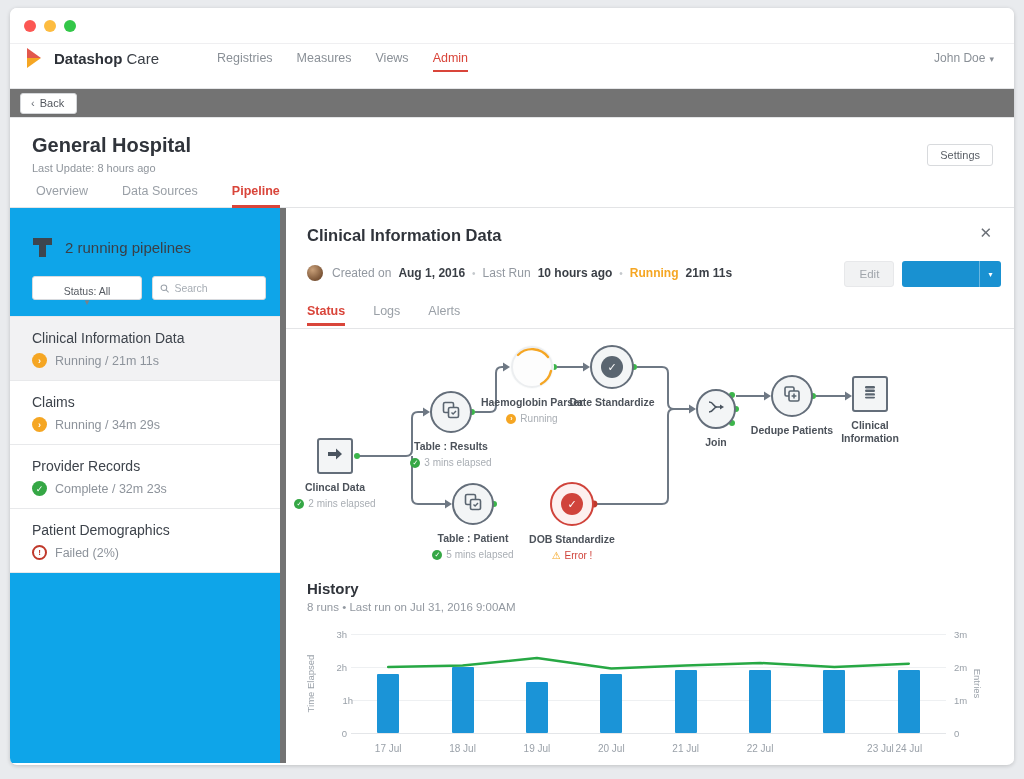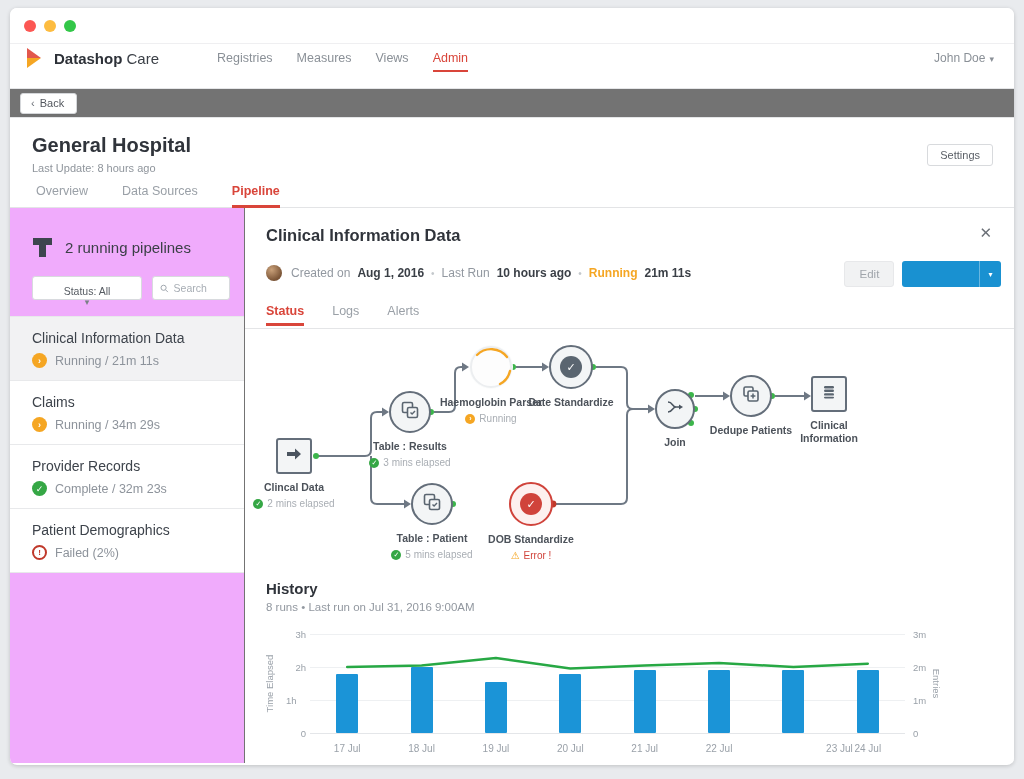--- a/index.html
+++ b/index.html
@@ -42,21 +42,21 @@
   .page-sub { position:absolute; left:22px; top:44px; font-size:11px; color:#8f959c; }
   .btn-settings { position:absolute; right:21px; top:26px; background:#fff; border:1px solid #d8dadd;
     border-radius:3px; font-size:11px; color:#5a5f66; padding:4px 12px; cursor:pointer; }
   .page-tabs { position:absolute; left:26px; bottom:0; display:flex; gap:34px; }
   .ptab { position:relative; font-size:12.5px; color:#9aa0a7; padding-bottom:9px; cursor:pointer; }
   .ptab.active { color:#d9453a; font-weight:700; }
   .ptab.active::after { content:""; position:absolute; left:0; right:0; bottom:-1px; height:3px; background:#d9453a; }
 
   
   .content { display:flex; height:555px; }
-  .sidebar { width:235px; border-right:1px solid #737373; background:#f0abfc; flex-shrink:0; }
+  .sidebar { width:276px; border-right:6px solid #737373; background:#0ea5e9; flex-shrink:0; }
   .side-head { display:flex; align-items:center; gap:12px; padding:28px 20px 18px 22px; }
   .side-head-label { font-size:15px; color:#3a3f46; }
   .side-filters { display:flex; gap:10px; padding:0 14px 16px 22px; }
   .status-select { width:110px; height:24px; border:1px solid #d8dade; border-radius:3px; background:#fff;
     font-size:10.5px; color:#565b62; display:flex; align-items:center; justify-content:space-between;
     padding:8px 8px; cursor:pointer;flex-direction:column; }
   .status-select .caret{ font-size:9px; color:#7a8086; }
   .search-box { flex:1; height:24px; border:1px solid #d8dade; border-radius:3px; background:#fff;
     display:flex; align-items:center; padding:0 7px; gap:5px; }
   .search-box input { border:none; outline:none; width:100%; font-size:10.5px; color:#565b62;
@@ -401,21 +401,21 @@
       <div class="hist-title">History</div>
       <div class="hist-sub">8 runs  •  Last run on Jul 31, 2016  9:00AM</div>
       <div class="chart" id="chart">
           <div class="gridline" style="left: 44px; top: 8px; width: 595px;"></div>
           <div class="ytick" style="left: 14px; top: 8px; width: 26px; text-align: right;">3h</div>
           <div class="ytick" style="left: 647px; top: 8px;">3m</div>
           <div class="gridline" style="left: 44px; top: 41px; width: 595px;"></div>
           <div class="ytick" style="left: 14px; top: 41px; width: 26px; text-align: right;">2h</div>
           <div class="ytick" style="left: 647px; top: 41px;">2m</div>
           <div class="gridline" style="left: 44px; top: 74px; width: 595px;"></div>
-          <div class="ytick" style="left: 20px; top: 74px; width: 26px; ">1h</div>
+          <div class="ytick" style="left: 20px; top: 74px; width: 26px; text-align: right;">1h</div>
           <div class="ytick" style="left: 647px; top: 74px;">1m</div>
           <div class="gridline zero" style="left: 44px; top: 107px; width: 595px;"></div>
           <div class="ytick" style="left: 14px; top: 107px; width: 26px; text-align: right;">0</div>
           <div class="ytick" style="left: 647px; top: 107px;">0</div>
           <div class="y-title" style="left: -26px; top: 57.5px; transform: rotate(-90deg) translateX(0px); transform-origin: center center; width: 70px; text-align: center; margin-left: -6px; margin-top: -6px;">Time Elapsed</div>
           <div class="y-title" style="left: 667px; top: 57.5px; transform: rotate(90deg); transform-origin: center center; width: 46px; text-align: center; margin-left: -20px; margin-top: -6px;">Entries</div>
           <div class="bar" style="left: 70.1875px; top: 47.6px; height: 59.4px; background: rgb(27, 148, 215);"></div>
           <div class="xlabel" style="left: 81.1875px; top: 117px;">17 Jul</div>
           <div class="bar" style="left: 144.562px; top: 41px; height: 66px; background: rgb(27, 148, 215);"></div>
           <div class="xlabel" style="left: 155.562px; top: 117px;">18 Jul</div>

